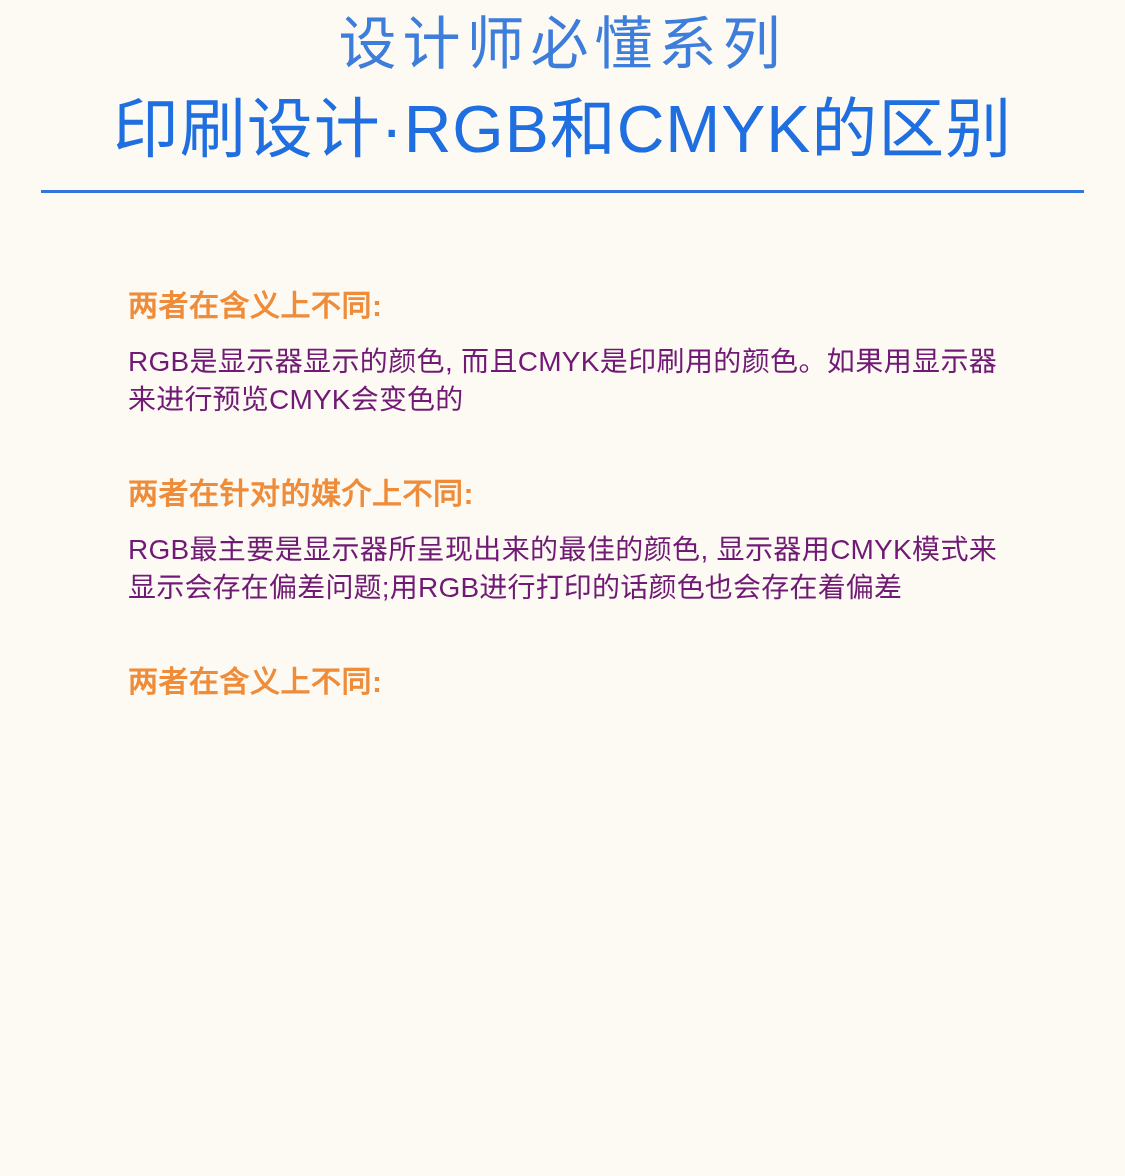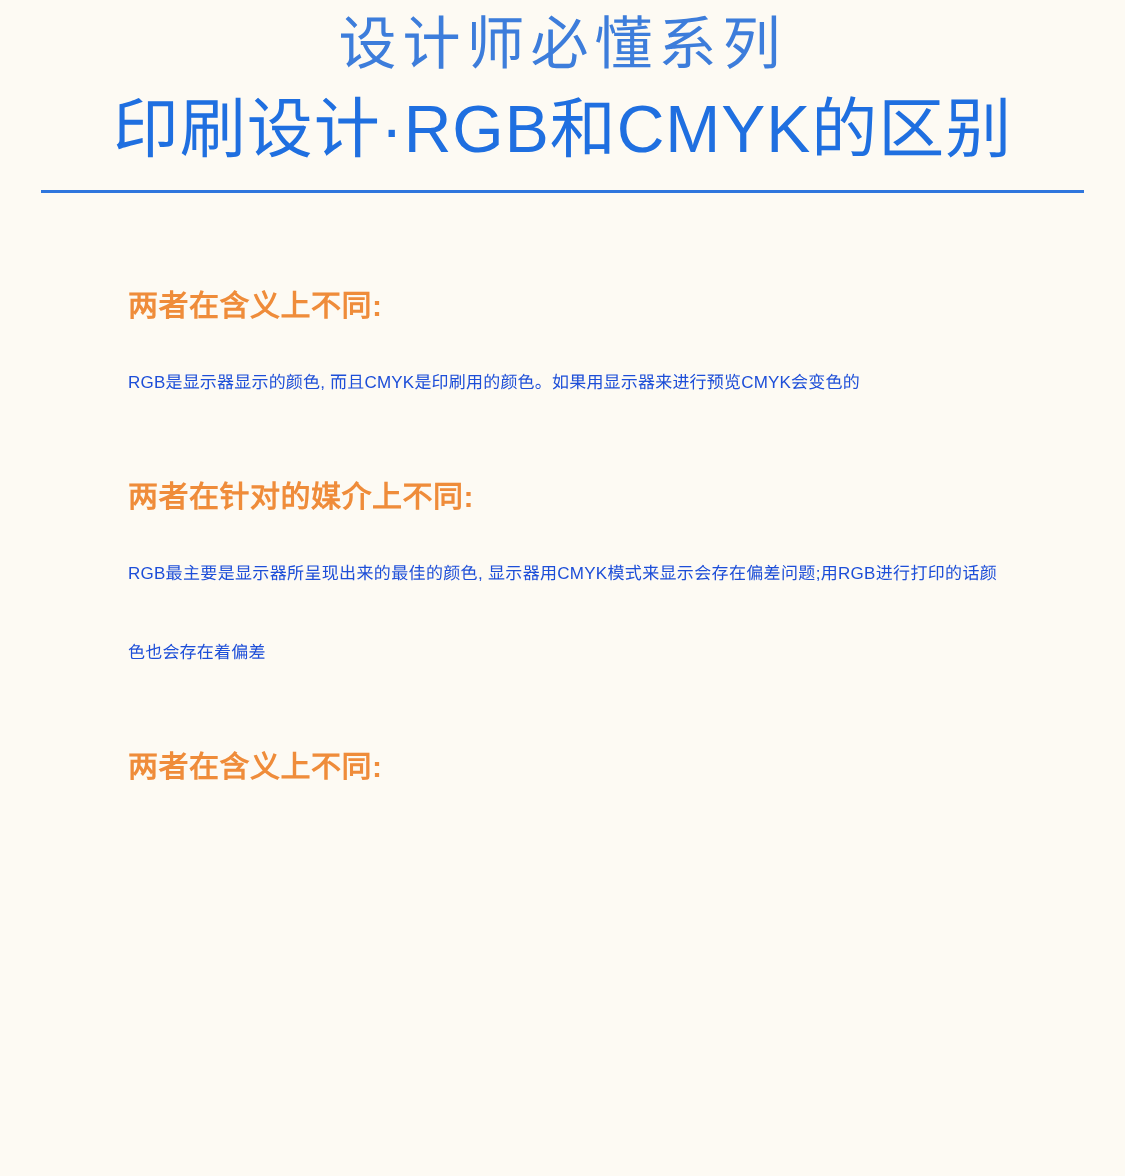--- a/index.html
+++ b/index.html
@@ -63,23 +63,23 @@
   }
   .section-heading {
     font-size: 30px;
     line-height: 42px;
     font-weight: bold;
     color: #ef8c3a;
     letter-spacing: 0.5px;
     margin-bottom: 16px;
   }
   .section-body {
-    font-size: 17px;
-    line-height: 79px;
-    color: #1d4ed8;
+    font-size: 28px;
+    line-height: 38px;
+    color: #701a75;
     letter-spacing: 0.2px;
     max-width: 870px;
     text-align: justify;
   }
 </style>
 </head>
 <body>
 
 <div class="page">
 

